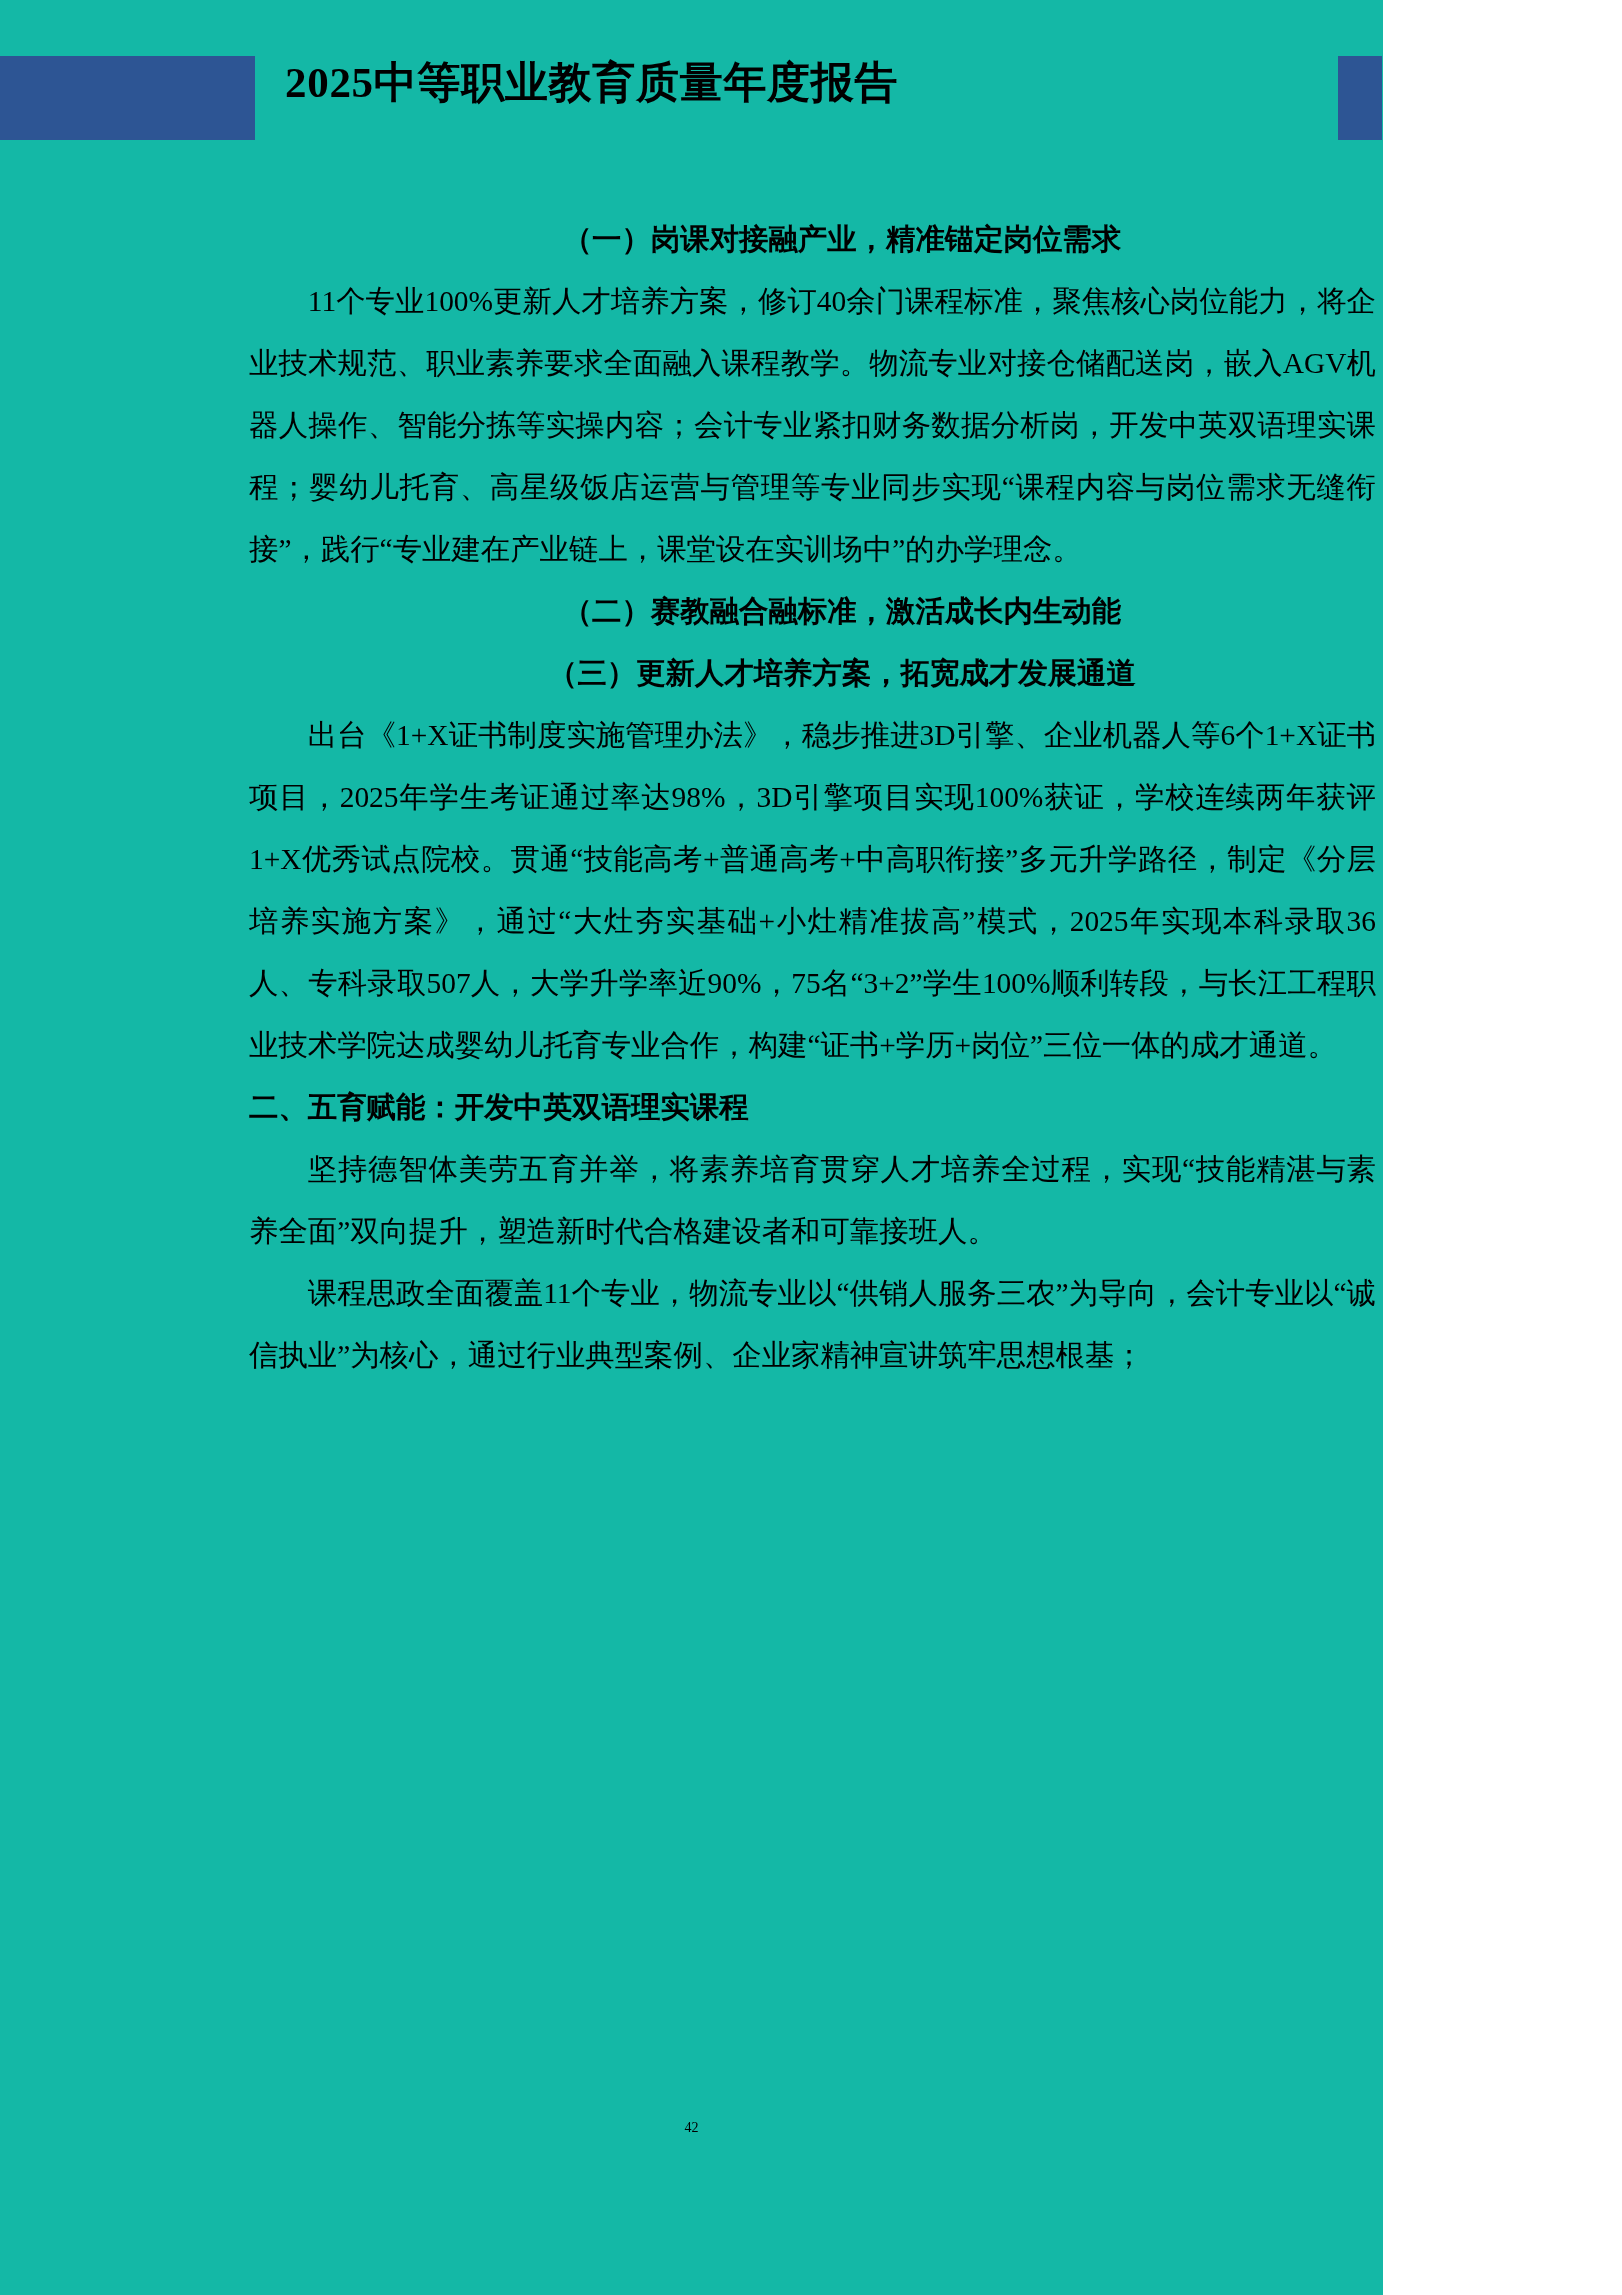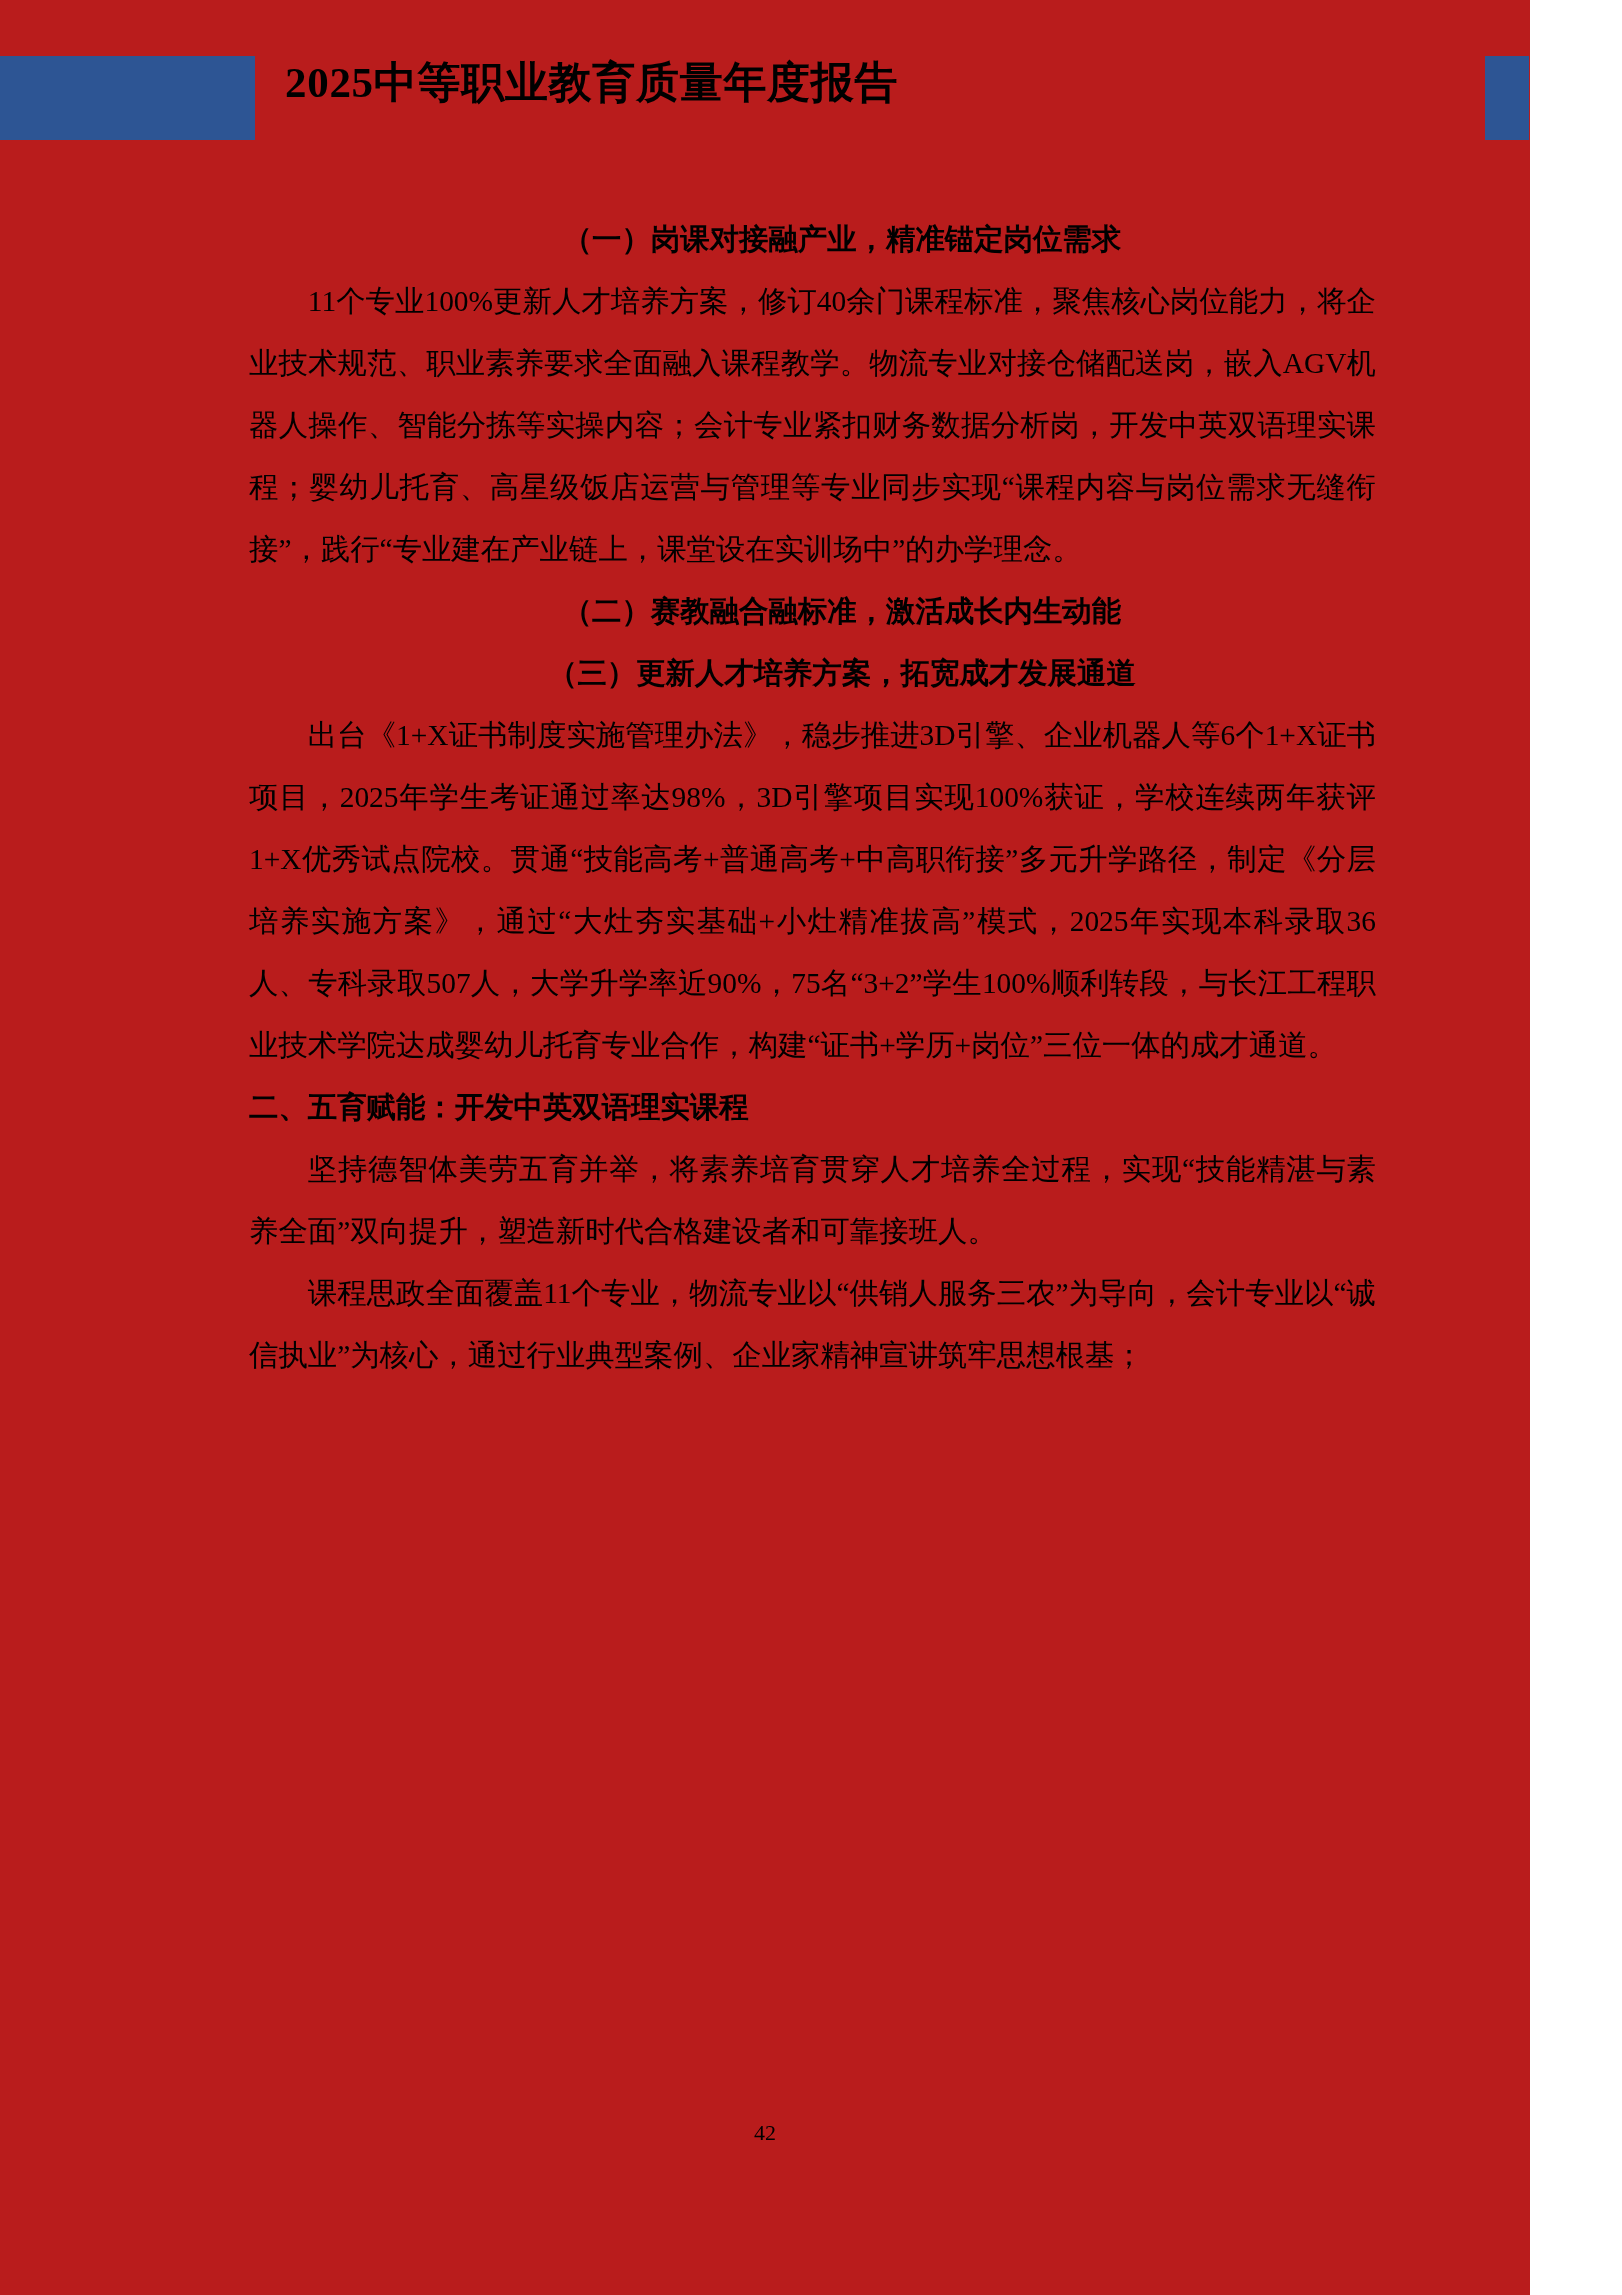--- a/index.html
+++ b/index.html
@@ -1,22 +1,22 @@
 <!DOCTYPE html>
 <html lang="zh" style="font-size:10.5px"><head>
 <meta charset="utf-8">
 <style>
   * { margin: 0; padding: 0; box-sizing: border-box; }
   html, body { background: #ffffff; }
 
   .page {
     position: relative;
-    width: 1530px;
+    width: 1383px;
     height: 2295px;
-    background: #b91c1c;
+    background: #14b8a6;
     overflow: hidden;
     color: #000;
     font-family: "Liberation Serif", "DejaVu Serif", serif;
   }
 
   
   .header-bar {
     position: absolute;
     background: #2d5594;
   }
@@ -72,21 +72,21 @@
 
   
   .page-footer {
     position: absolute;
     left: 0;
     right: 0;
     top: 2120px;
     text-align: center;
   }
   .page-number {
-    font-size: 22px;
+    font-size: 14px;
     font-family: "Liberation Serif", "DejaVu Serif", serif;
   }
 </style>
 </head>
 <body>
 
 <div class="page">
 
   <header>
     <div class="header-bar left"></div>

